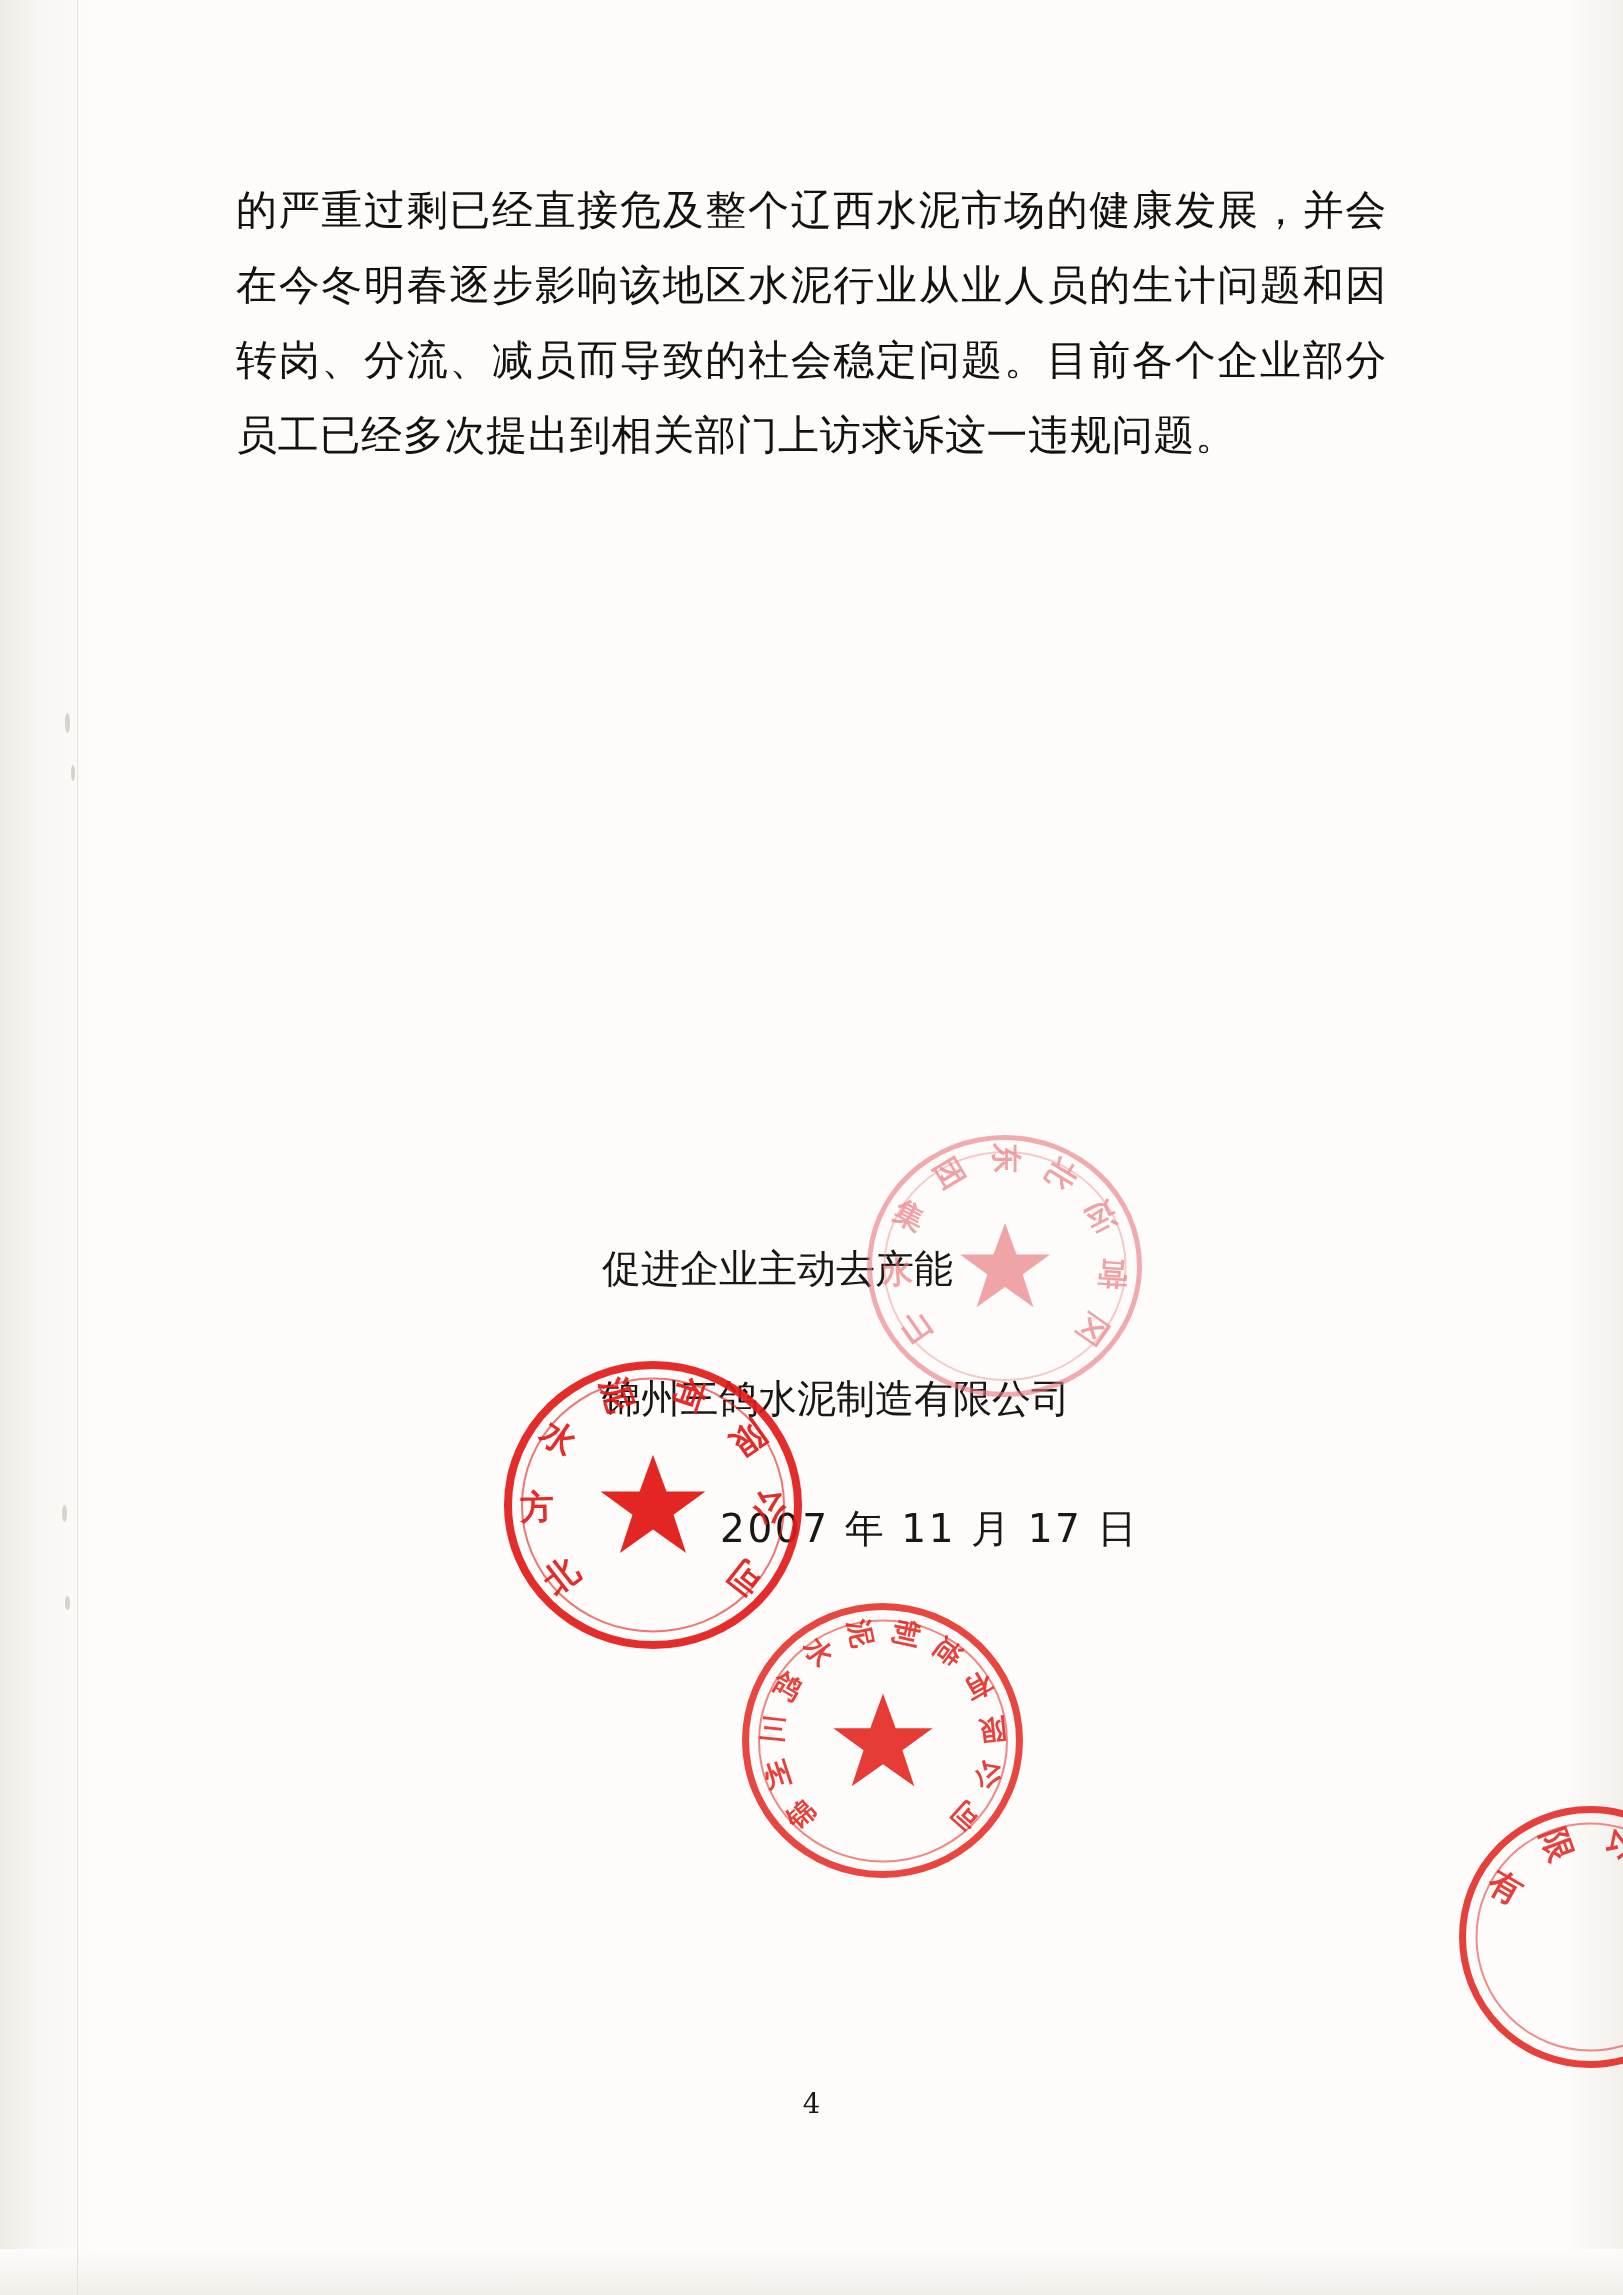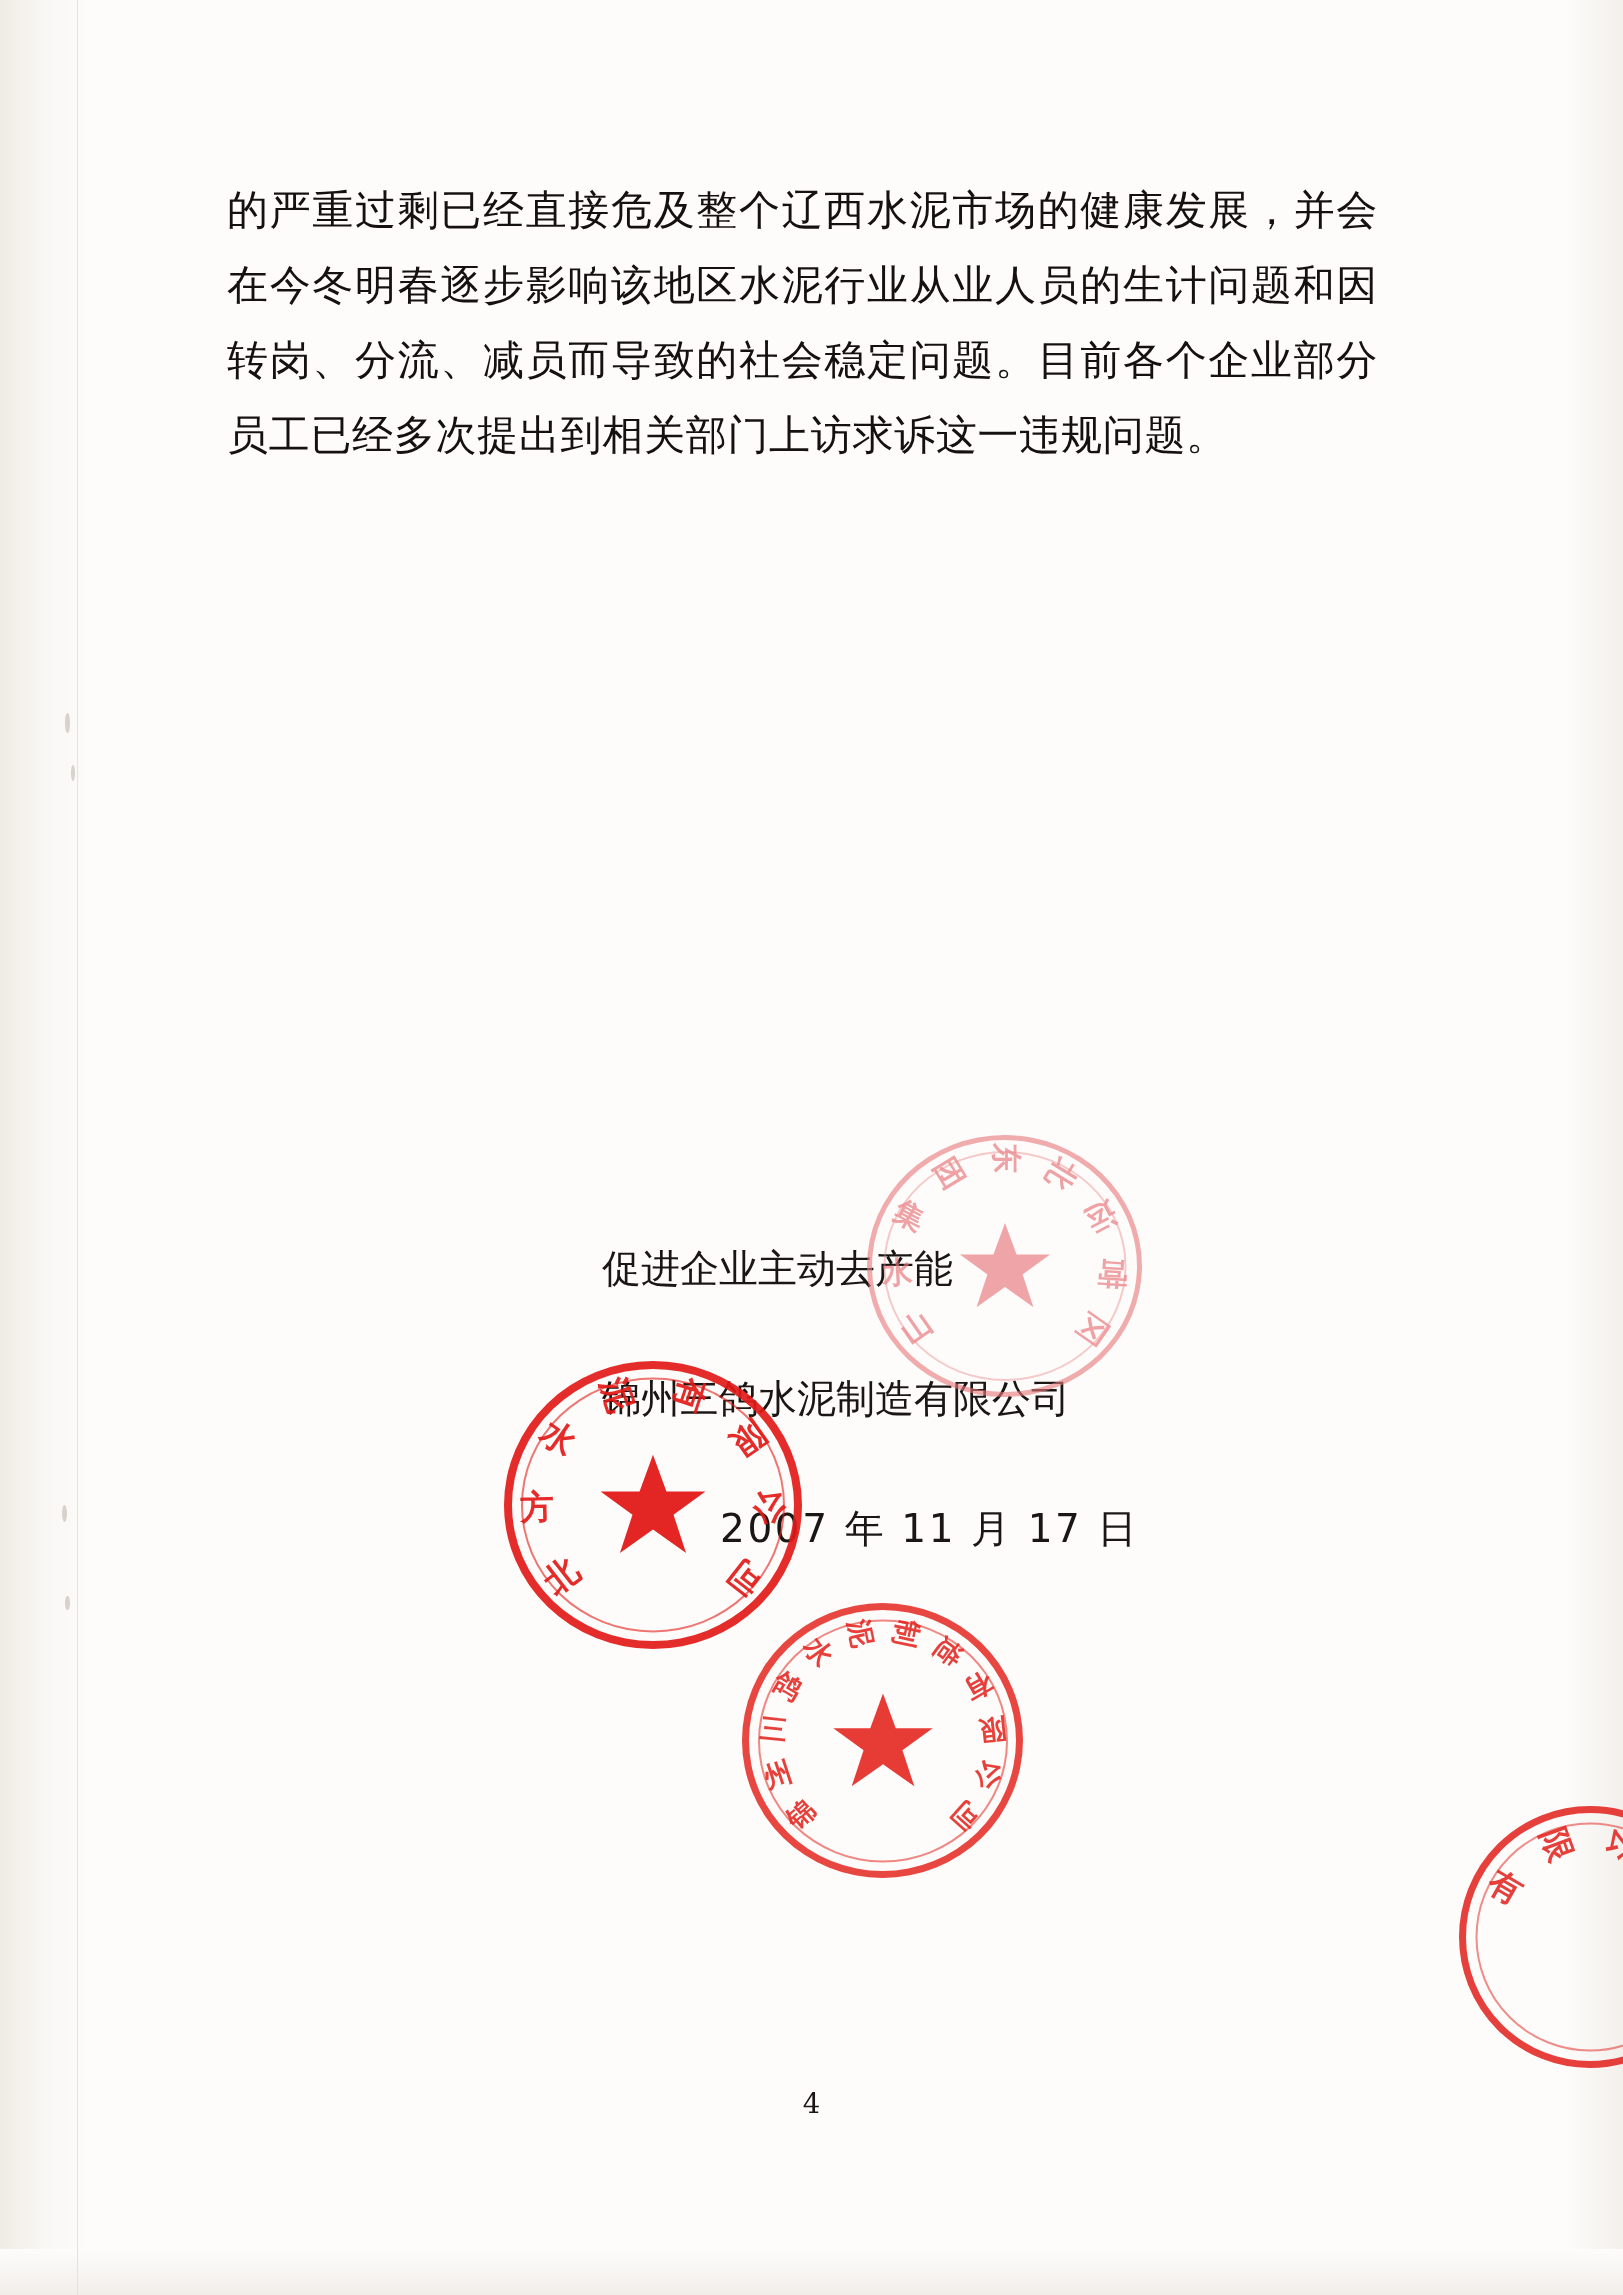--- a/index.html
+++ b/index.html
@@ -43,21 +43,21 @@
     position: absolute;
     left: 77px;
     top: 0;
     width: 1.3px;
     height: 100%;
     background: #e6e1db;
     pointer-events: none;
   }
   .body-text {
     position: absolute;
-    left: 227px;
+    left: 236px;
     top: 173px;
     width: 1151px;
     font-family: "DejaVu Sans", sans-serif;
     font-size: 41px;
     line-height: 75px;
     color: #14110f;
     letter-spacing: 0.7px;
     text-align: justify;
   }
   .para {

